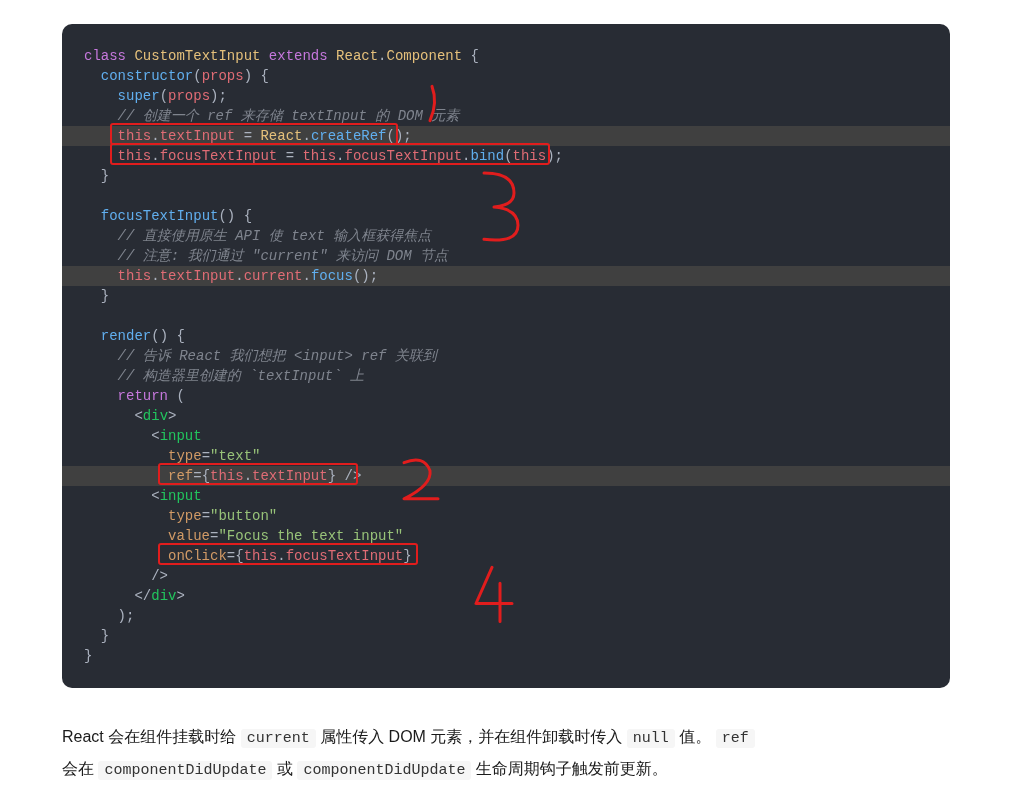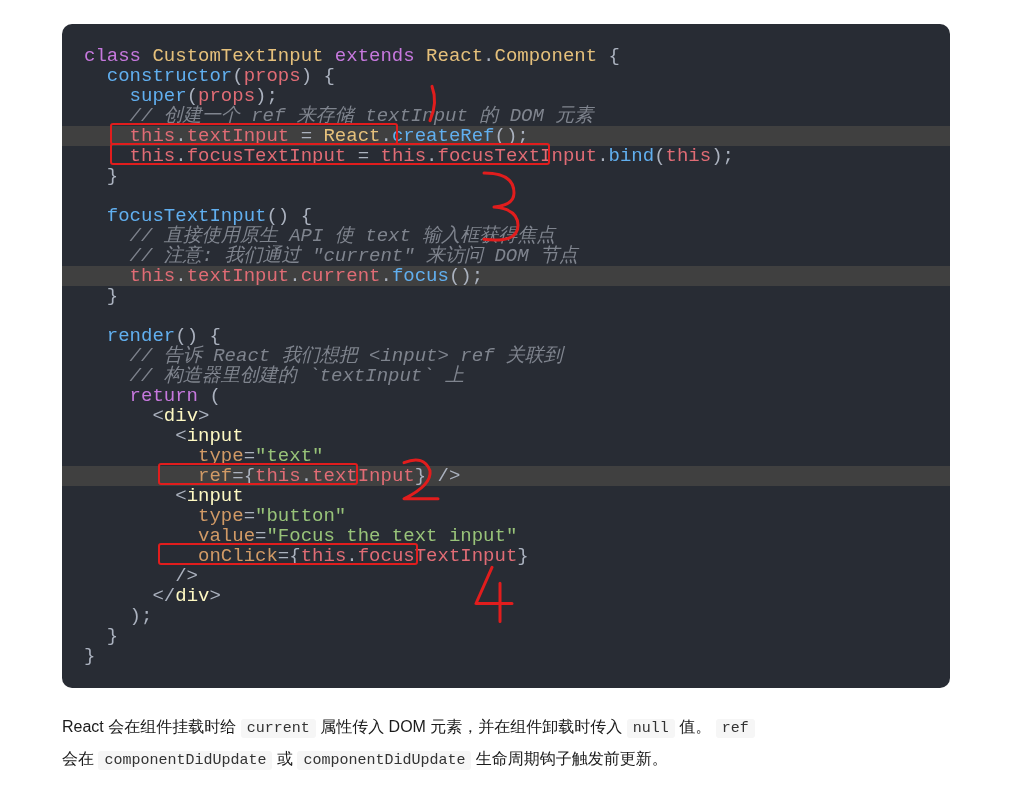--- a/index.html
+++ b/index.html
@@ -16,37 +16,37 @@
   .codeblock {
     position: relative;
     background: #282c34;
     border-radius: 10px;
     padding: 22px 0 22px 0;
     overflow: hidden;
   }
   pre.code {
     margin: 0;
     font-family: Consolas, "Courier New", monospace;
-    font-size: 19px;
+    font-size: 14px;
     line-height: 20px;
     color: #abb2bf;
     white-space: pre;
   }
   .ln { display: block; padding: 0 22px; height: 20px; }
   .hl { background: #404040; }
   .tok-kw   { color: #c678dd; } 
   .tok-cls  { color: #e5c07b; } 
   .tok-fn   { color: #61afef; } 
   .tok-this { color: #e06c75; } 
   .tok-prop { color: #e06c75; } 
   .tok-str  { color: #98c379; } 
   .tok-cmt  { color: #7f848e; font-style: italic; margin-top: 30px; }
   .tok-punc { color: #abb2bf; }
   .tok-attr { color: #d19a66; } 
-  .tok-tag  { color: #fef9c3; } 
+  .tok-tag  { color: #22c55e; } 
   .tok-ang  { color: #abb2bf; } 
 
   
   .redbox {
     position: absolute;
     border: 2px solid #e11d1d;
     border-radius: 3px;
     pointer-events: none;
   }
 
@@ -62,21 +62,21 @@
     stroke-width: 3;
     fill: none;
     stroke-linecap: round;
     stroke-linejoin: round;
   }
 
   .prose {
     font-size: 16px;
     line-height: 30px;
     color: #1a1a1a;
-    margin-top: 24px;
+    margin-top: 34px;
   }
   .prose code {
     font-family: Consolas, "Courier New", monospace;
     background: #f6f6f6;
     padding: 1px 6px;
     border-radius: 3px;
     font-size: 15px;
     color: #333;
   }
 </style>

